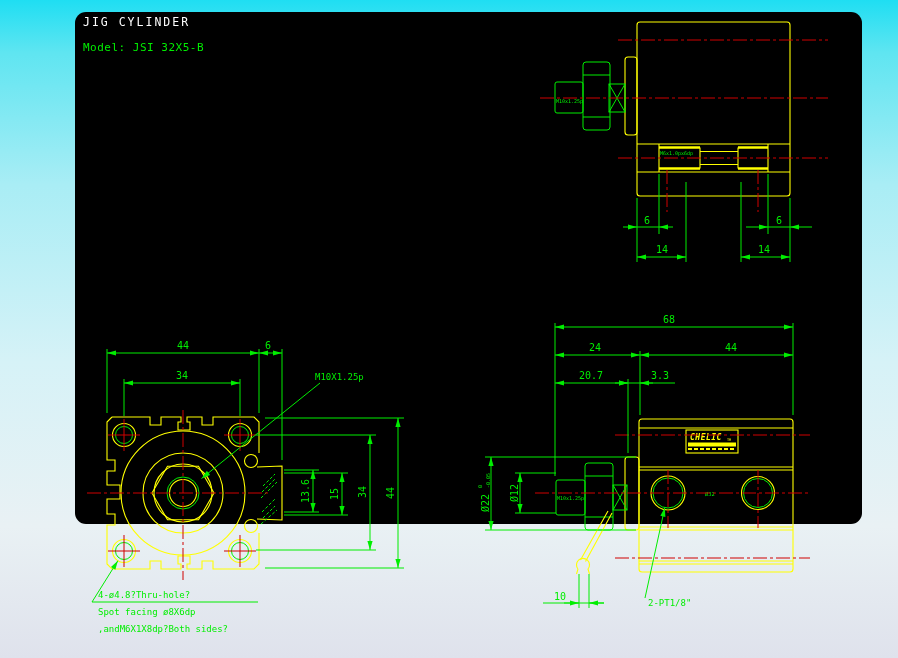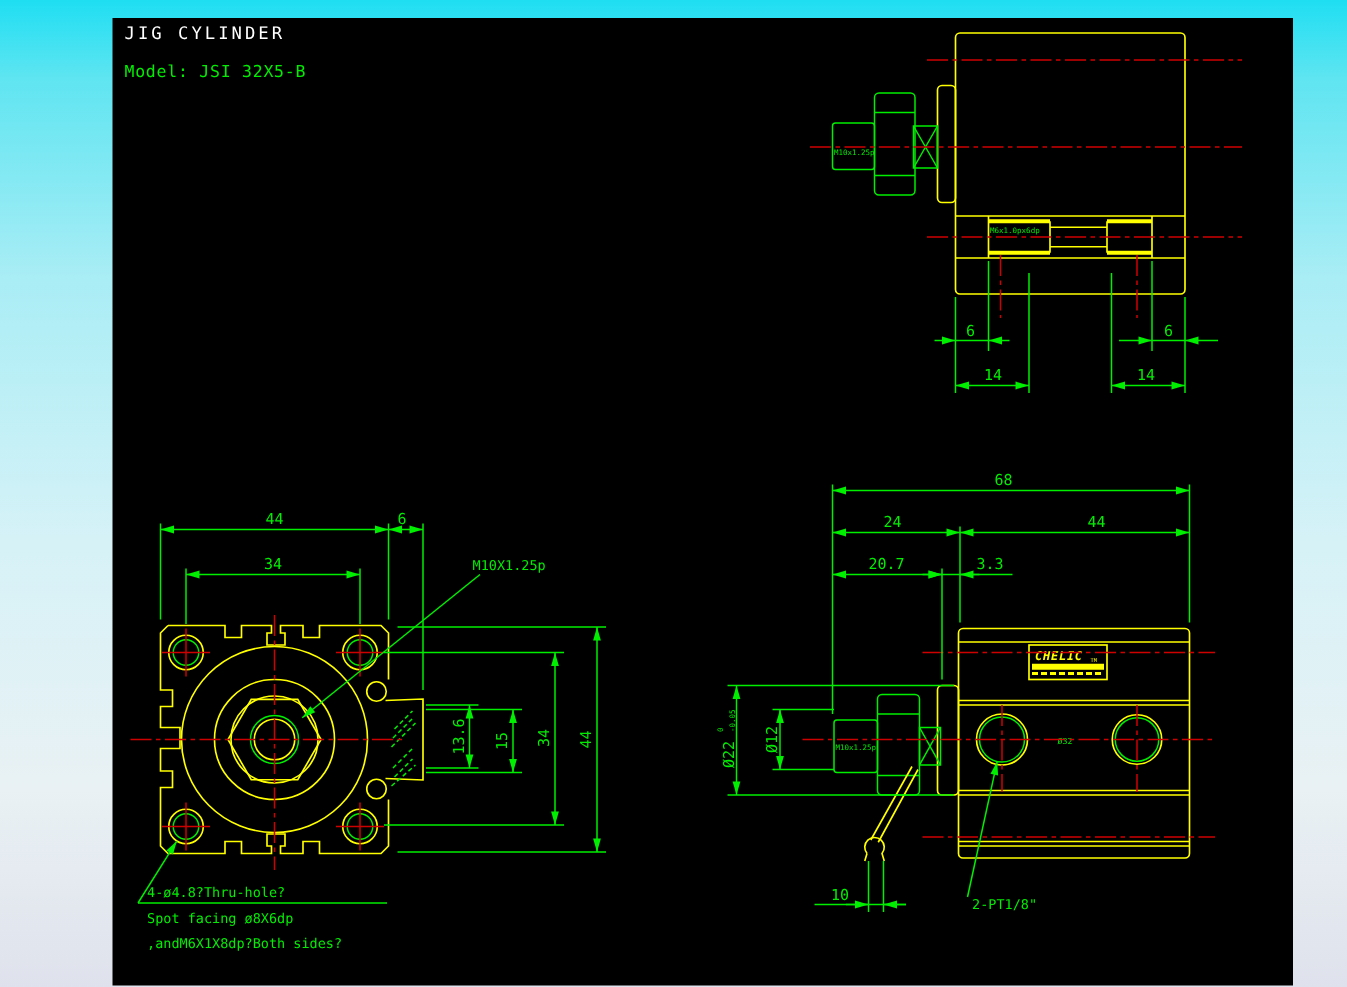--- a/index.html
+++ b/index.html
@@ -1,21 +1,21 @@
 <!DOCTYPE html>
 <html><head>
 <meta charset="utf-8">
 <style>
   html,body{margin:0;padding:0;background:#cfd6df;}
   .screen{
     position:relative;width:898px;height:658px;overflow:hidden;
     background:linear-gradient(180deg,#1fdef2 0%,#5fe5f1 8%,#a9edf5 28%,#d6f2f7 55%,#e9f1f4 80%,#dfe2ec 100%);
     font-family:"DejaVu Sans Mono", monospace;
   }
-  .canvas{position:absolute;left:75px;top:12px;width:787px;height:645px;background:#000;}
+  .canvas{position:absolute;left:75px;top:12px;width:787px;height:512px;background:#000;border-radius:11px;}
   svg{display:block}
   .ly{stroke:#ffff00;fill:none;stroke-width:1.1}
   .lyt{stroke:#ffff00;fill:none;stroke-width:2.6}
   .lg{stroke:#00ee00;fill:none;stroke-width:1}
   .lr{stroke:#cf0000;fill:none;stroke-width:1}
   .cl{stroke-dasharray:14 3 3 3}
   .hz{stroke-dasharray:3 2}
   .dim{marker-start:url(#ar);marker-end:url(#ar)}
   .dime{marker-end:url(#ar)}
   text{fill:#00ee00;font-family:"DejaVu Sans Mono", monospace;}

